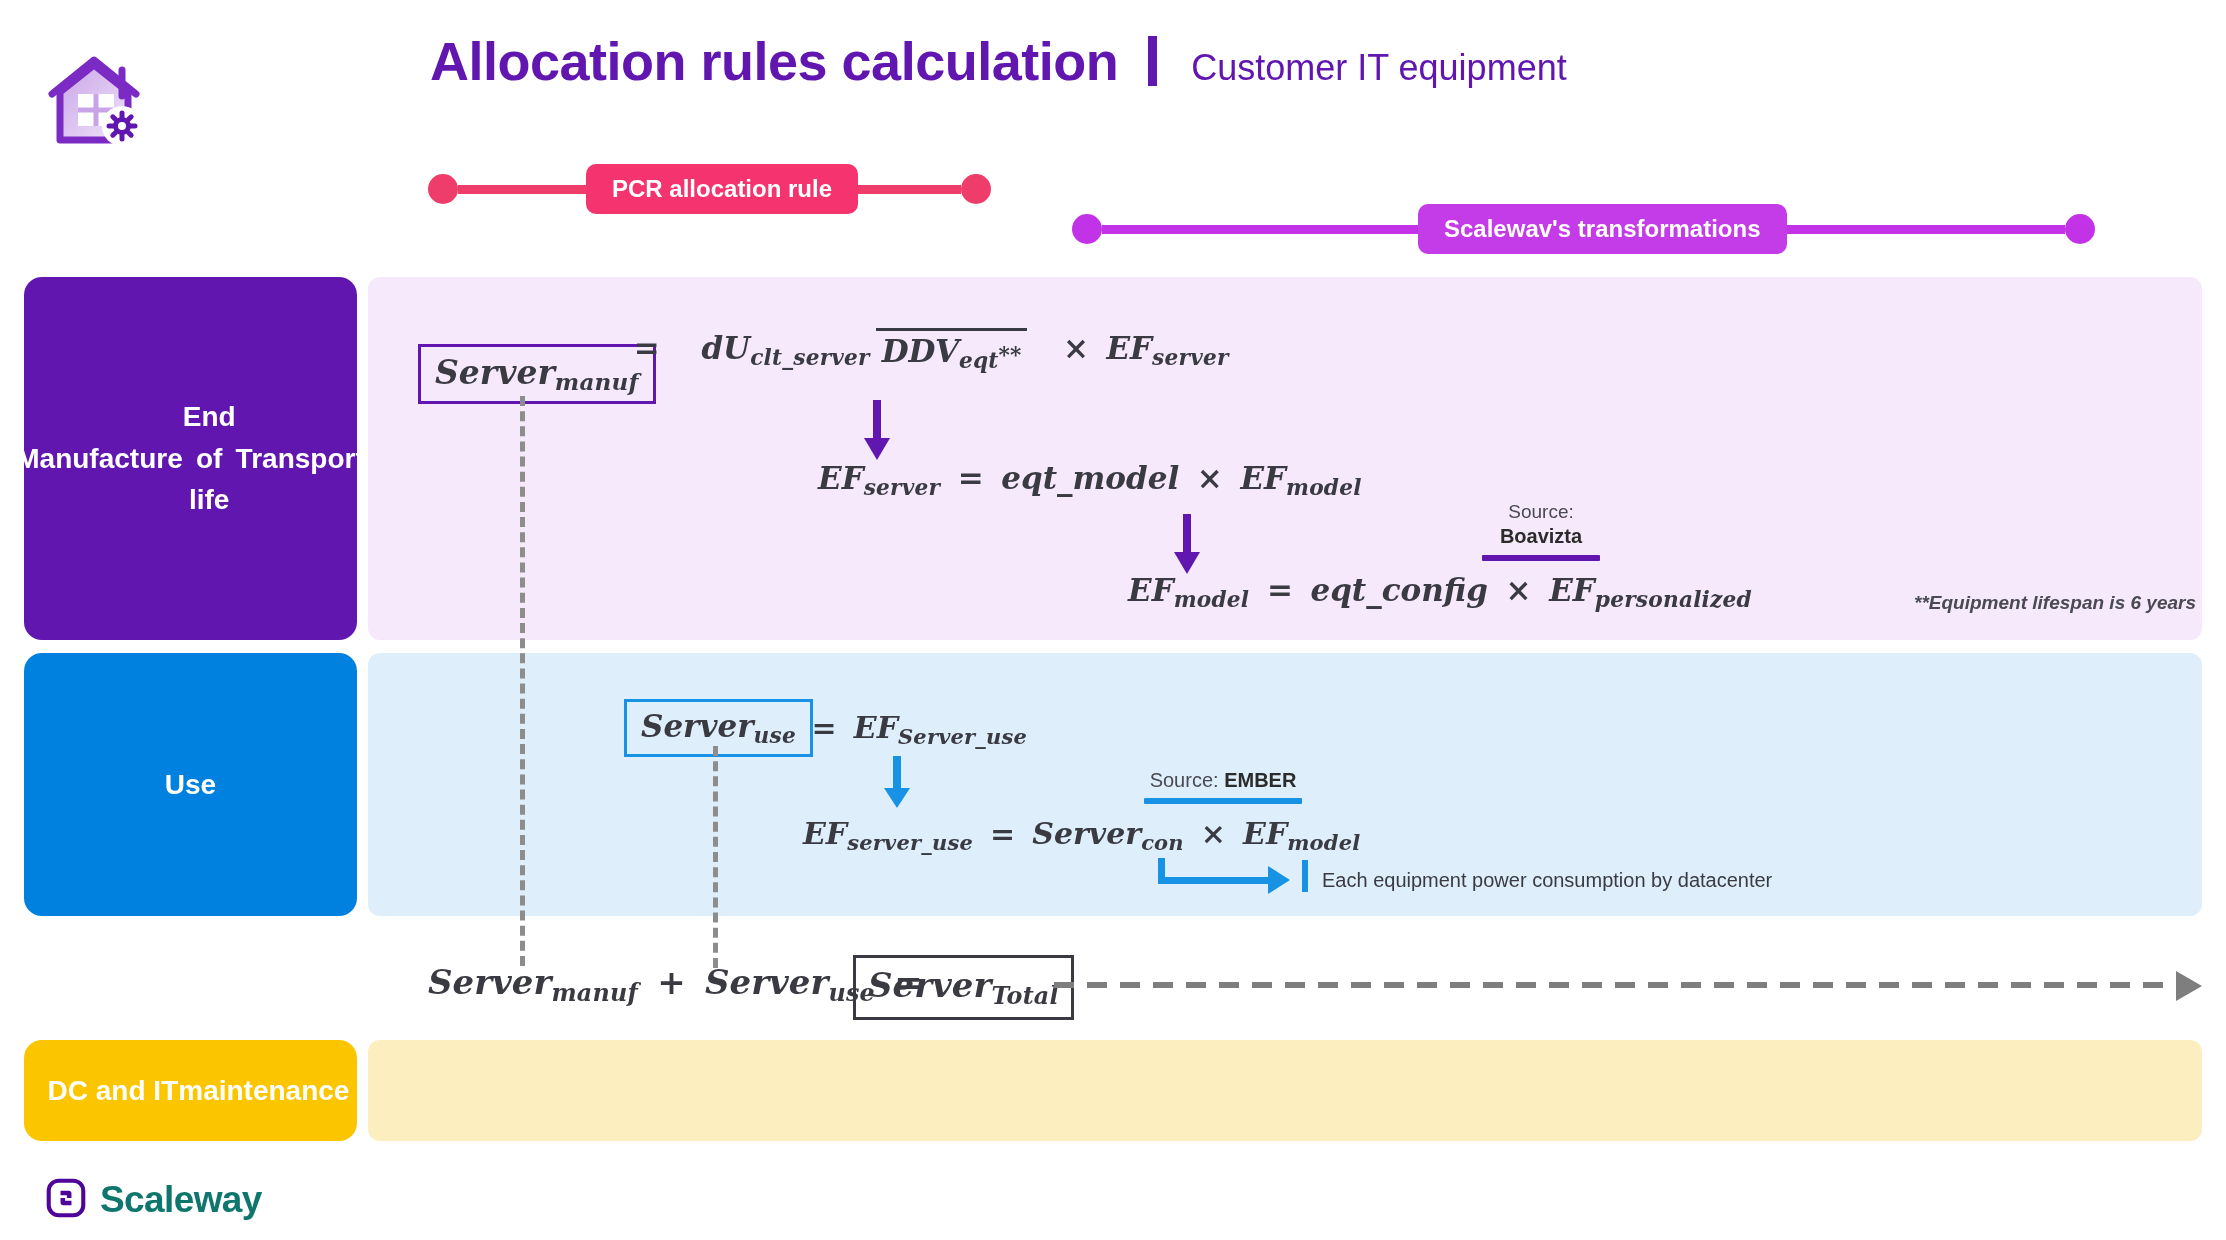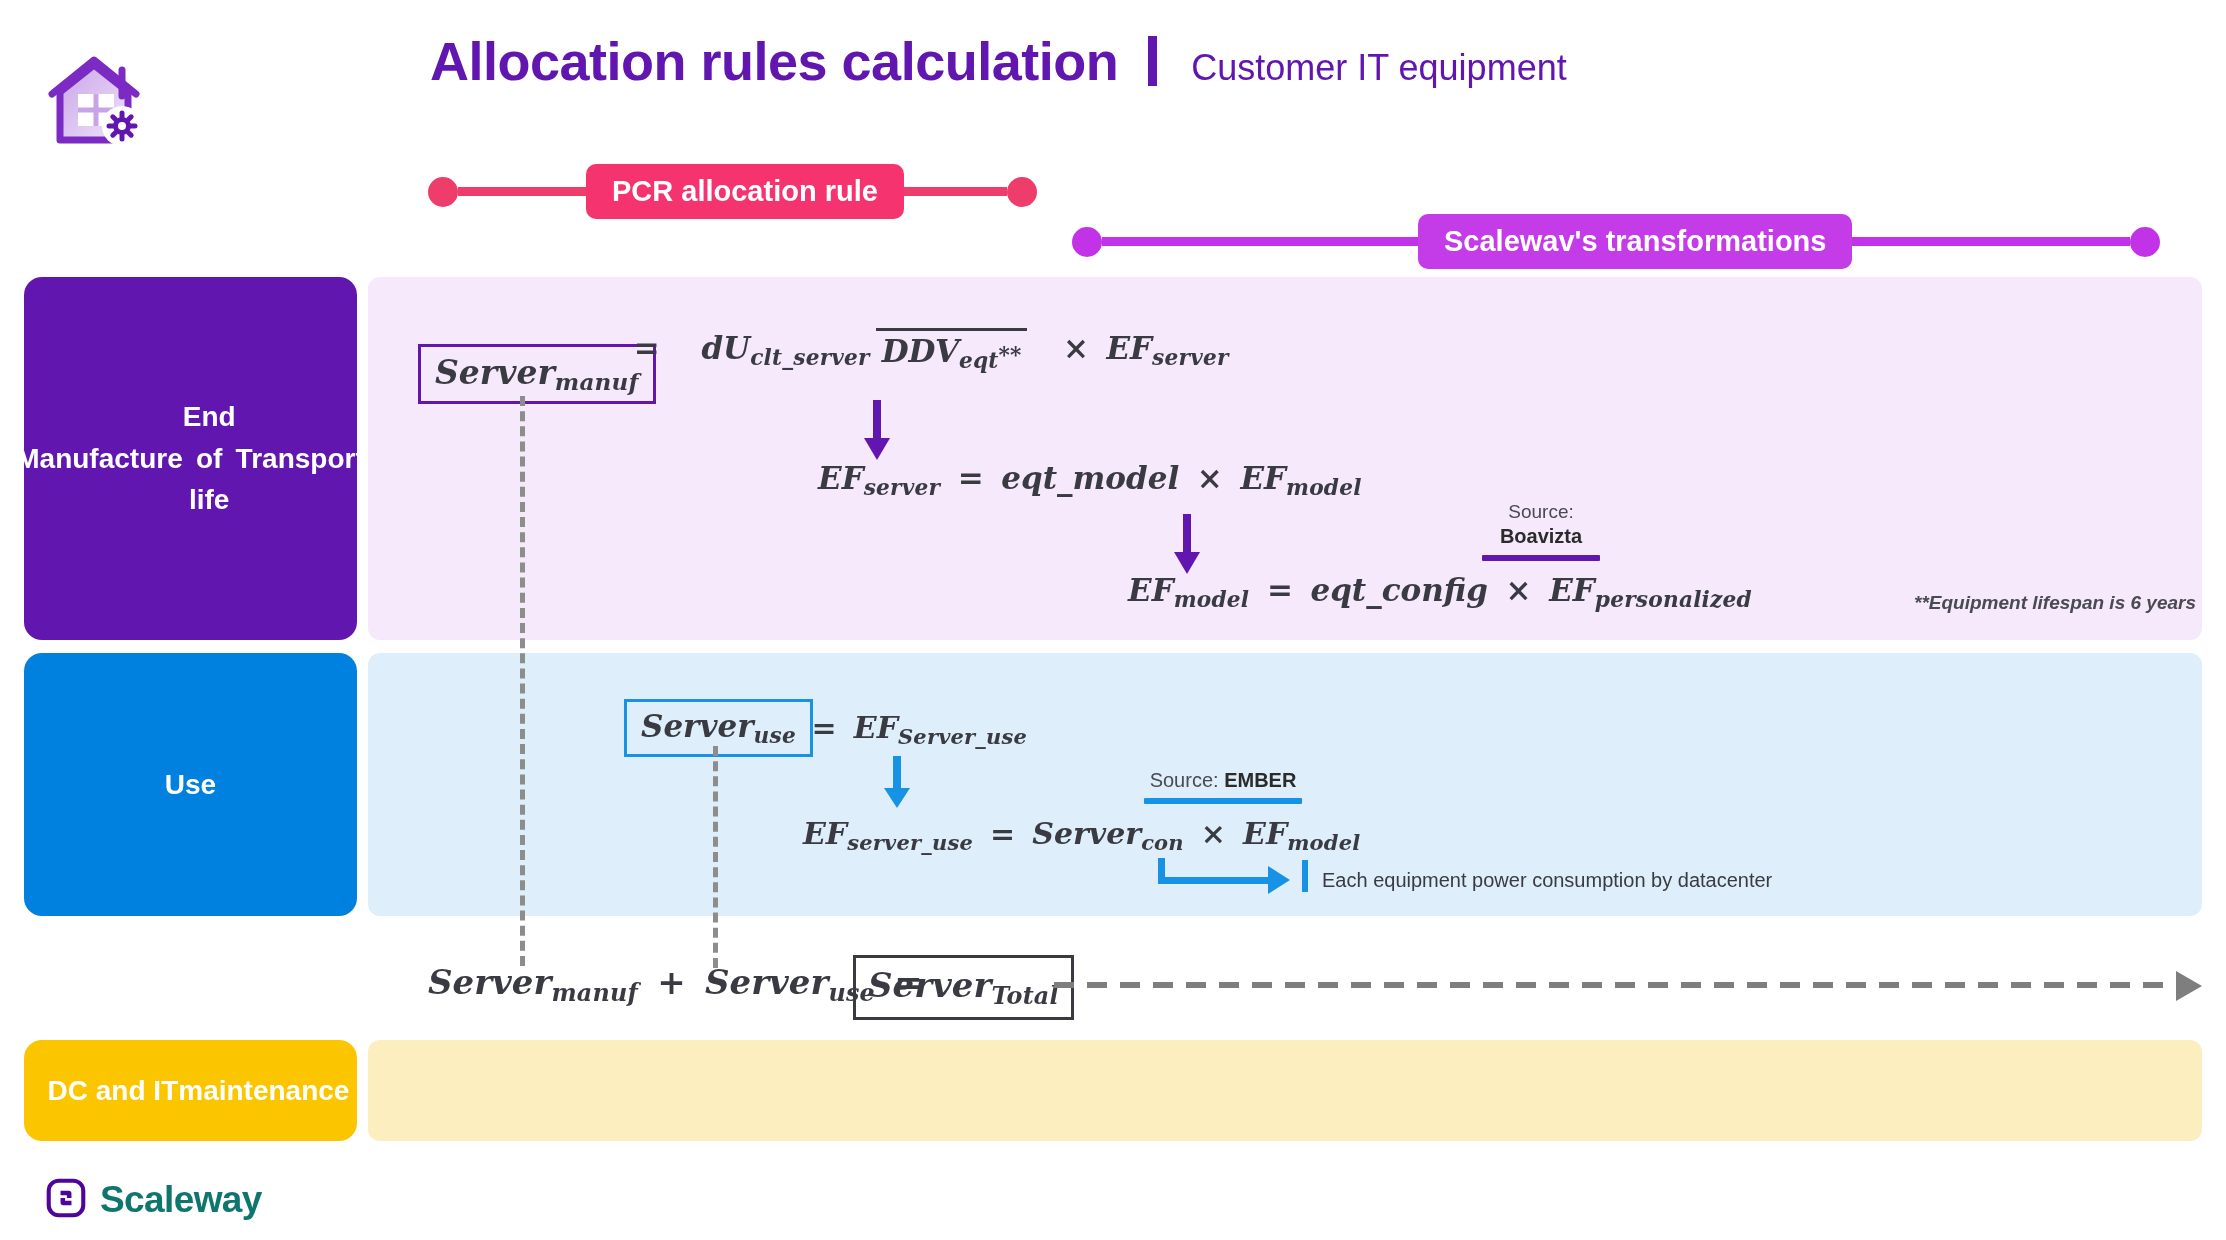--- a/index.html
+++ b/index.html
@@ -23,31 +23,31 @@
     display: inline-block; width: 9px; height: 50px; background: #6116B0;
     margin: 0 18px 0 14px; transform: translateY(6px);
   }
   .title-sub { font-size: 36px; font-weight: 400; color: #6116B0; white-space: nowrap; }
 
   
   .tl { position: absolute; display: flex; align-items: center; }
   .tl .dot { width: 30px; height: 30px; border-radius: 50%; flex: none; }
   .tl .line { height: 9px; flex: none; }
   .tl .pill {
-    border-radius: 10px; color: #fff; font-weight: 700; font-size: 29px;
+    border-radius: 10px; color: #fff; font-weight: 700; font-size: 24px;
     padding: 11px 26px; white-space: nowrap; flex: none;
     display: flex; align-items: center; justify-content: center;
   }
 
   .tl-pcr { left: 428px; top: 164px; }
   .tl-pcr .dot  { background: #EE3D6B; }
   .tl-pcr .line { background: #EE3D6B; }
   .tl-pcr .pill { background: #F5336E; }
 
-  .tl-sw { left: 1072px; top: 214px; }
+  .tl-sw { left: 1072px; top: 204px; }
   .tl-sw .dot  { background: #C233E8; }
   .tl-sw .line { background: #C233E8; }
   .tl-sw .pill { background: #C43BE8; }
 
   
   .phase-label {
     position: absolute; border-radius: 18px; color: #fff;
     display: flex; flex-direction: row; align-items: center; justify-content: center;
     text-align: center; font-weight: 700; line-height: 1.48;
   }

